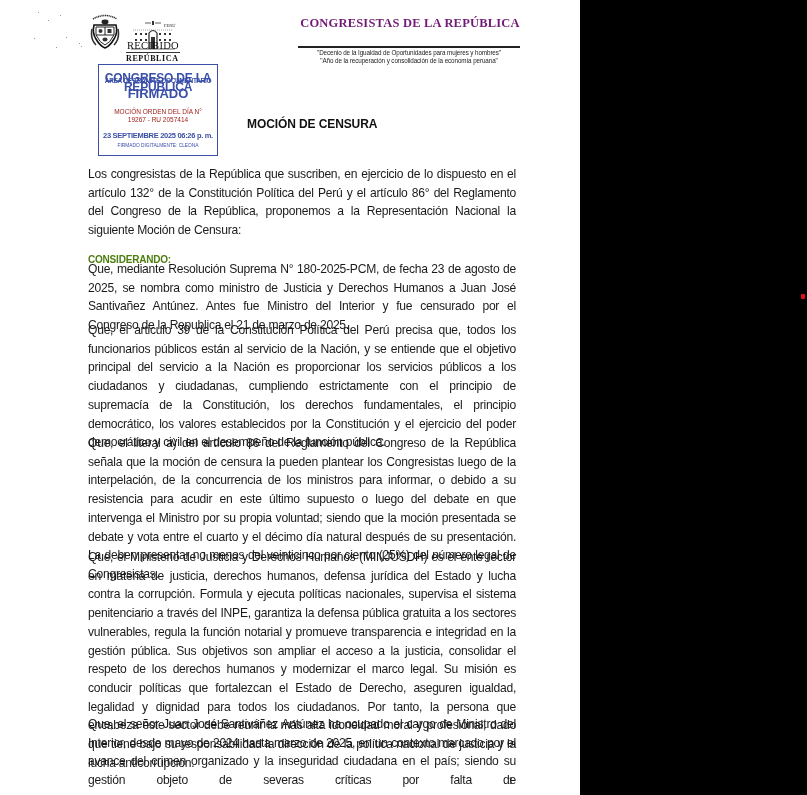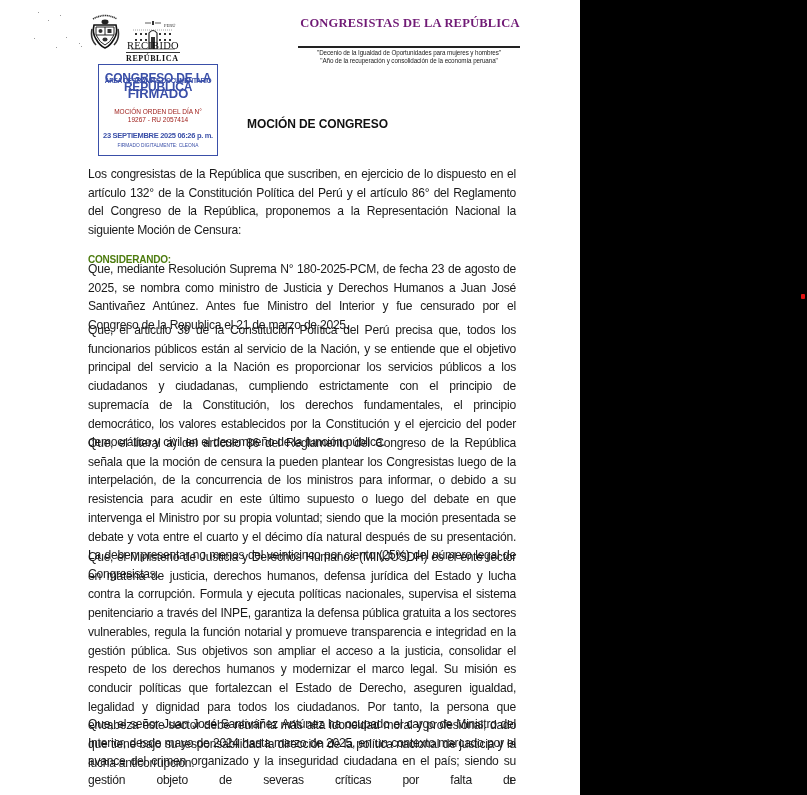--- a/index.html
+++ b/index.html
@@ -278,21 +278,21 @@
     <div class="l5">19267 - RU 2057414</div>
     <div class="l6">23 SEPTIEMBRE 2025  06:26 p. m.</div>
     <div class="l7">FIRMADO DIGITALMENTE: CLEONA</div>
   </div>
 
   <div class="header-title">CONGRESISTAS DE LA REPÚBLICA</div>
   <div class="header-rule"></div>
   <div class="motto m1">"Decenio de la Igualdad de Oportunidades para mujeres y hombres"</div>
   <div class="motto m2">"Año de la recuperación y consolidación de la economía peruana"</div>
 
-  <div class="doc-title">MOCIÓN DE CONGRESO</div>
+  <div class="doc-title">MOCIÓN DE CENSURA</div>
 
   <div class="body-text p-intro last-left">Los congresistas de la República que suscriben, en ejercicio de lo dispuesto en el artículo 132° de la Constitución Política del Perú y el artículo 86° del Reglamento del Congreso de la República, proponemos a la Representación Nacional la siguiente Moción de Censura:</div>
 
   <div class="h-considerando">CONSIDERANDO:</div>
 
   <div class="body-text p1 last-left">Que, mediante Resolución Suprema N° 180-2025-PCM, de fecha 23 de agosto de 2025, se nombra como ministro de Justicia y Derechos Humanos a Juan José Santivañez Antúnez. Antes fue Ministro del Interior y fue censurado por el Congreso de la Republica el 21 de marzo de 2025.</div>
   <div class="body-text p2 last-left">Que, el articulo 39 de la Constitución Política del Perú precisa que, todos los funcionarios públicos están al servicio de la Nación, y se entiende que el objetivo principal del servicio a la Nación es proporcionar los servicios públicos a los ciudadanos y ciudadanas, cumpliendo estrictamente con el principio de supremacía de la Constitución, los derechos fundamentales, el principio democrático, los valores establecidos por la Constitución y el ejercicio del poder democrático y civil en el desempeño de la función pública.</div>
   <div class="body-text p3 last-left">Que, el literal a) del artículo 86 del Reglamento del Congreso de la República señala que la moción de censura la pueden plantear los Congresistas luego de la interpelación, de la concurrencia de los ministros para informar, o debido a su resistencia para acudir en este último supuesto o luego del debate en que intervenga el Ministro por su propia voluntad; siendo que la moción presentada se debate y vota entre el cuarto y el décimo día natural después de su presentación. La deben presentar no menos del veinticinco por ciento (25%) del número legal de Congresistas.</div>
   <div class="body-text p4 last-left">Que, el Ministerio de Justicia y Derechos Humanos (MINJUSDH) es el ente rector en materia de justicia, derechos humanos, defensa jurídica del Estado y lucha contra la corrupción. Formula y ejecuta políticas nacionales, supervisa el sistema penitenciario a través del INPE, garantiza la defensa pública gratuita a los sectores vulnerables, regula la función notarial y promueve transparencia e integridad en la gestión pública. Sus objetivos son ampliar el acceso a la justicia, consolidar el respeto de los derechos humanos y modernizar el marco legal. Su misión es conducir políticas que fortalezcan el Estado de Derecho, aseguren igualdad, legalidad y dignidad para todos los ciudadanos. Por tanto, la persona que encabeza este sector debe reunir la más alta idoneidad moral y profesional, dado que tiene bajo su responsabilidad la dirección de la política nacional de justicia y la lucha anticorrupción.</div>
   <div class="body-text p5" style="text-align-last: justify;">Que, el señor Juan José Santiváñez Antúnez ha ocupado el cargo de Ministro del Interior, desde mayo de 2024 hasta marzo de 2025, en un contexto marcado por el avance del crimen organizado y la inseguridad ciudadana en el país; siendo su gestión objeto de severas críticas por falta de</div>

